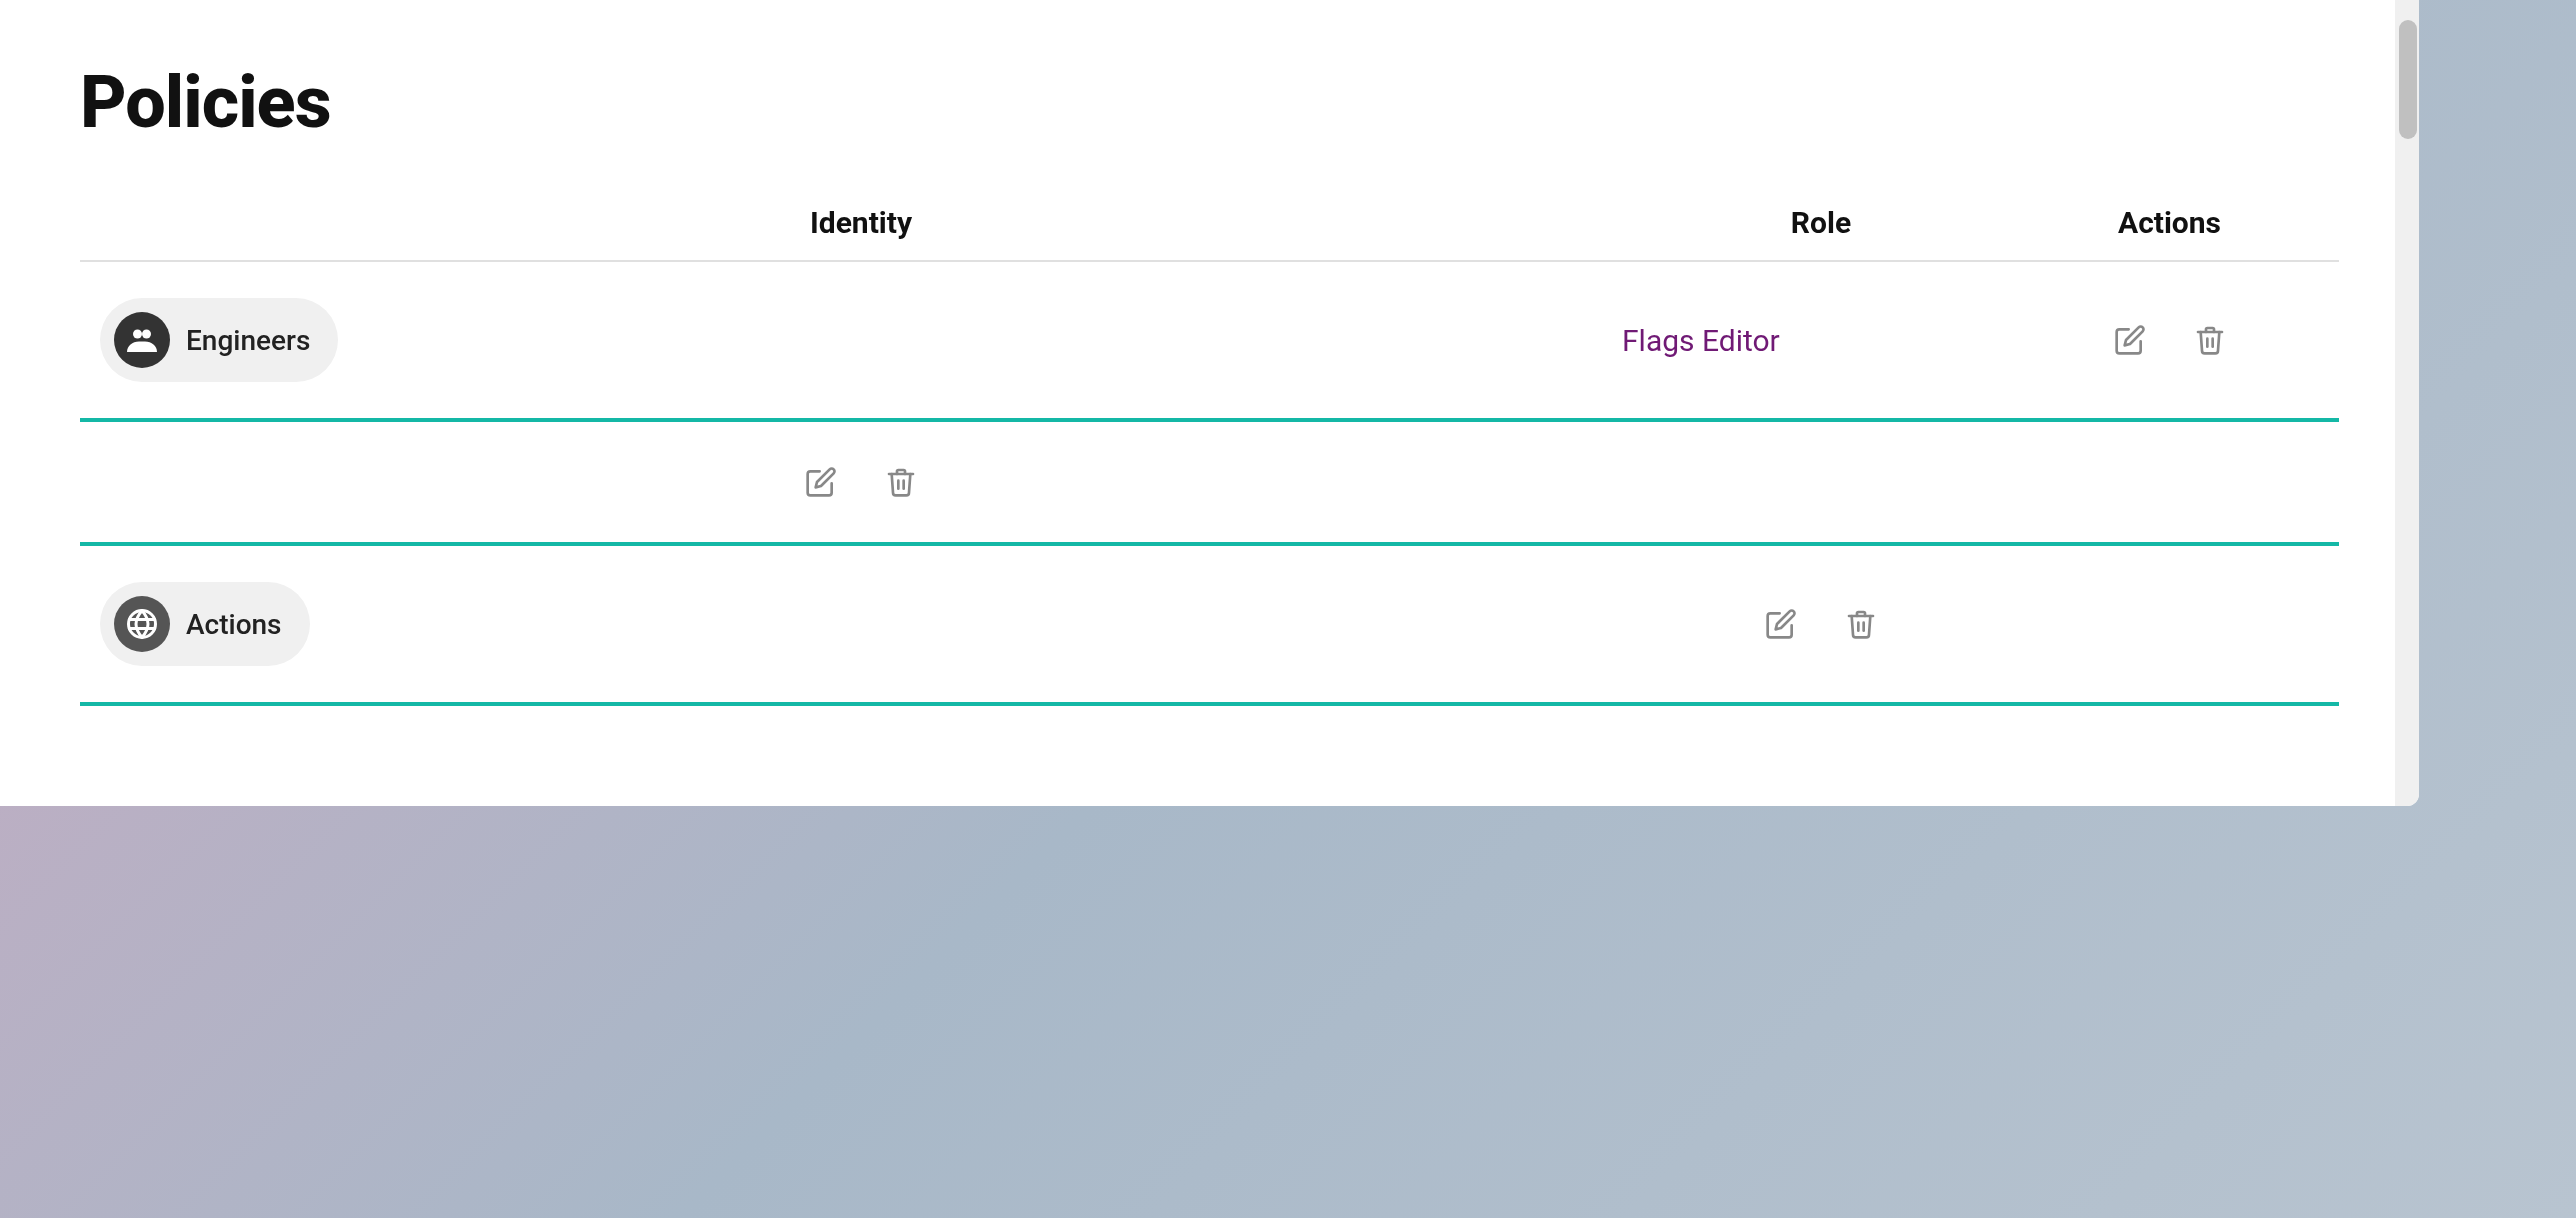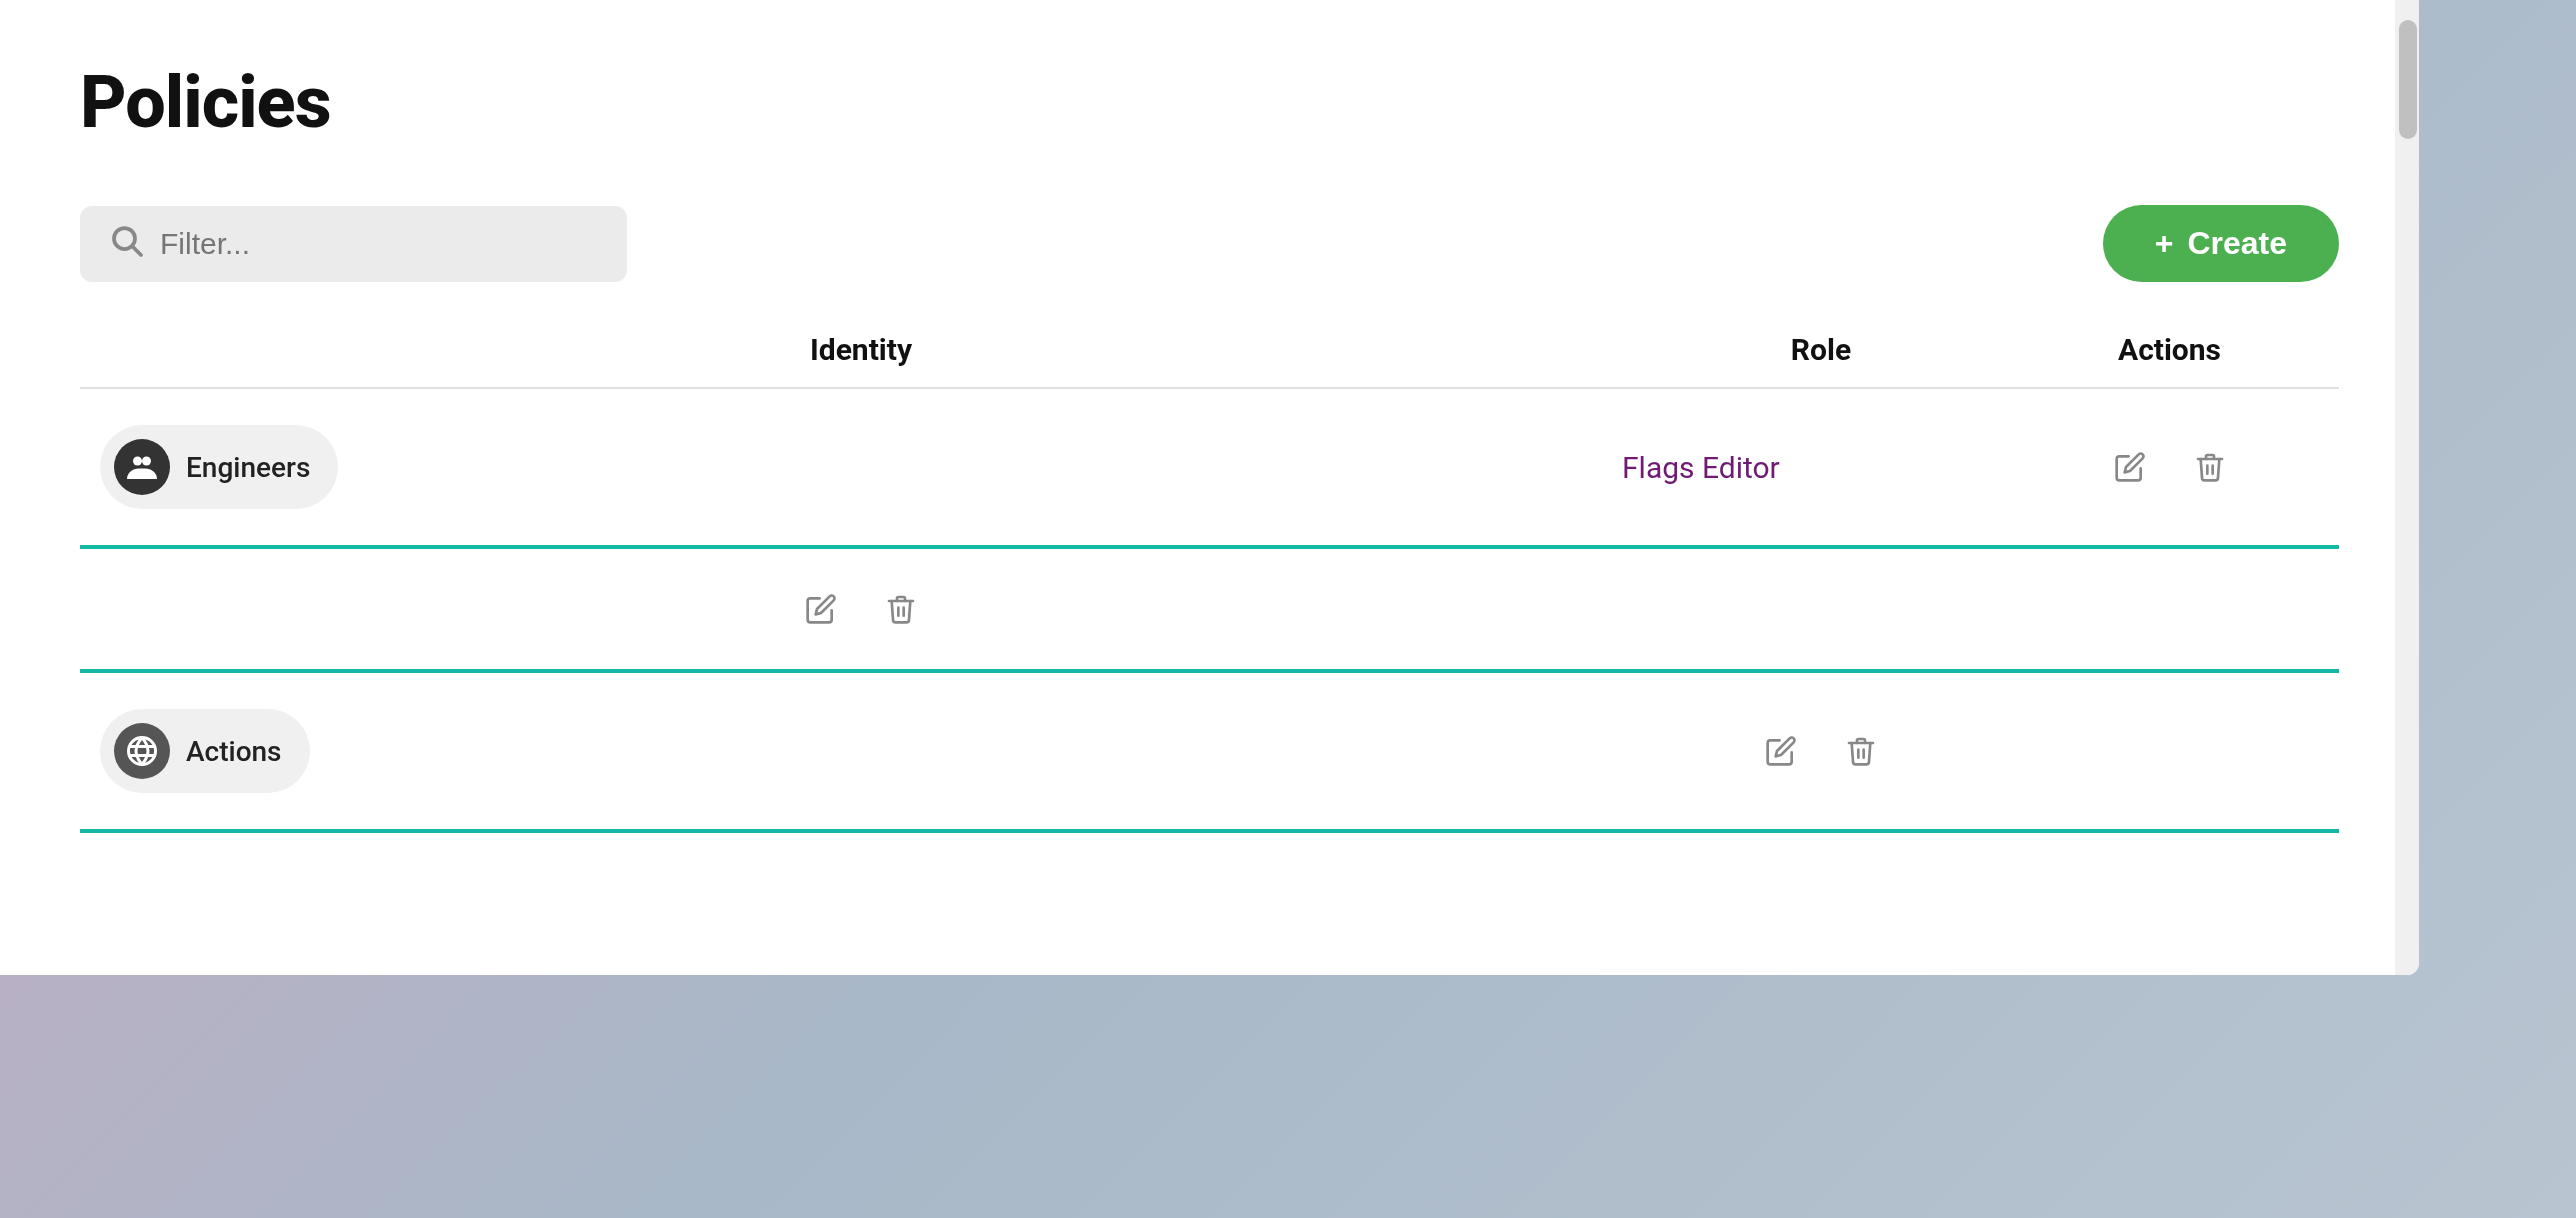--- a/index.html
+++ b/index.html
@@ -14,21 +14,21 @@
       background: linear-gradient(135deg, #c9a8c0 0%, #a8b8c8 50%, #b8c4d0 100%);
       display: flex;
       align-items: flex-start;
       justify-content: flex-start;
       font-family: -apple-system, BlinkMacSystemFont, 'Segoe UI', Roboto, sans-serif;
     }
 
     .main-panel {
       background: #ffffff;
       width: 2419px;
-      height: 975px;
+      height: 806px;
       margin-top: 0;
       margin-left: 0;
       border-radius: 0 0 12px 0;
       padding: 60px 80px;
       position: relative;
       overflow: hidden;
     }
 
     .page-title {
       font-size: 72px;
@@ -193,35 +193,20 @@
 </head>
 <body>
 
 <div class="main-panel">
   <div class="scrollbar-area">
     <div class="scrollbar-thumb"></div>
   </div>
 
   <h1 class="page-title">Policies</h1>
 
-  <div class="toolbar">
-    <div class="search-box">
-      <span class="search-icon-wrap">
-        <svg class="icon-svg" viewBox="0 0 24 24" fill="none" stroke="#888" stroke-width="2.5" stroke-linecap="round" stroke-linejoin="round">
-          <circle cx="11" cy="11" r="7"></circle>
-          <line x1="16.5" y1="16.5" x2="22" y2="22"></line>
-        </svg>
-      </span>
-      <input class="search-input" type="text" placeholder="Filter..." style="">
-    </div>
-    <button class="create-btn">
-      <span>+</span>
-      <span>Create</span>
-    </button>
-  </div>
 
   <div class="table-header">
     <span class="col-header">Identity</span>
     <span class="col-header">Role</span>
     <span class="col-header actions">Actions</span>
   </div>
 
   <div class="table-row">
     <div class="identity-cell">
       <div class="identity-chip">

